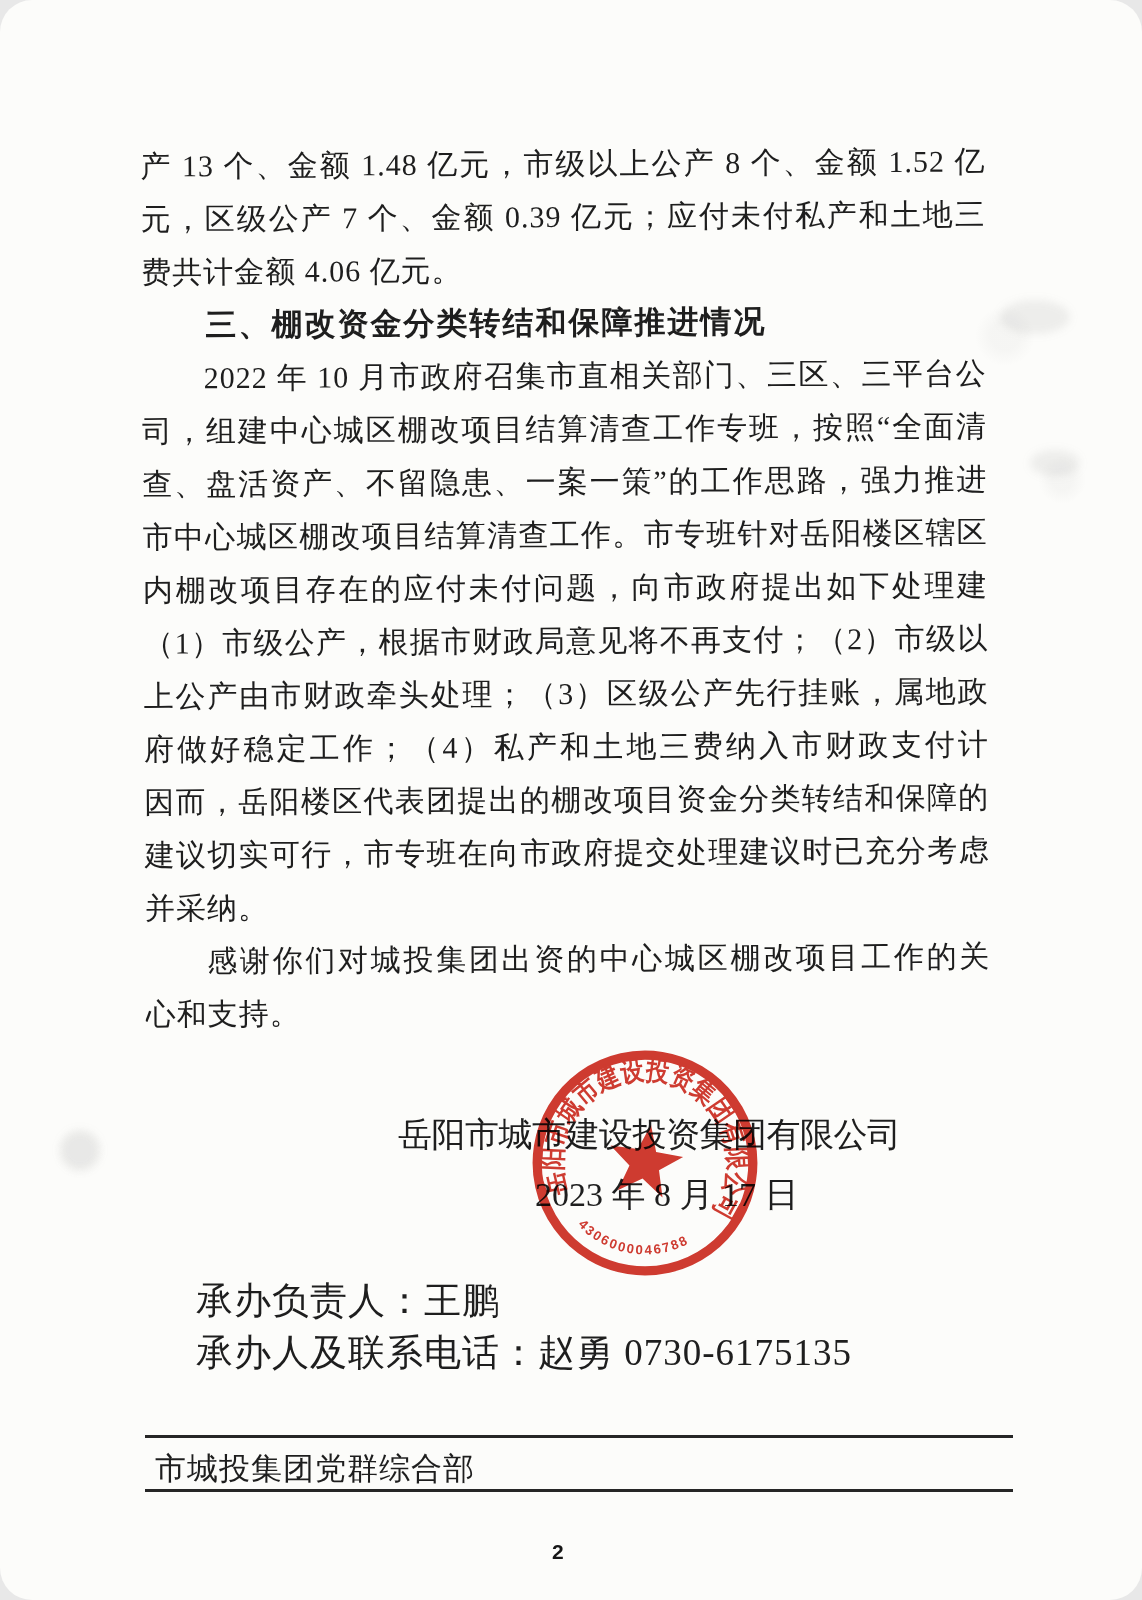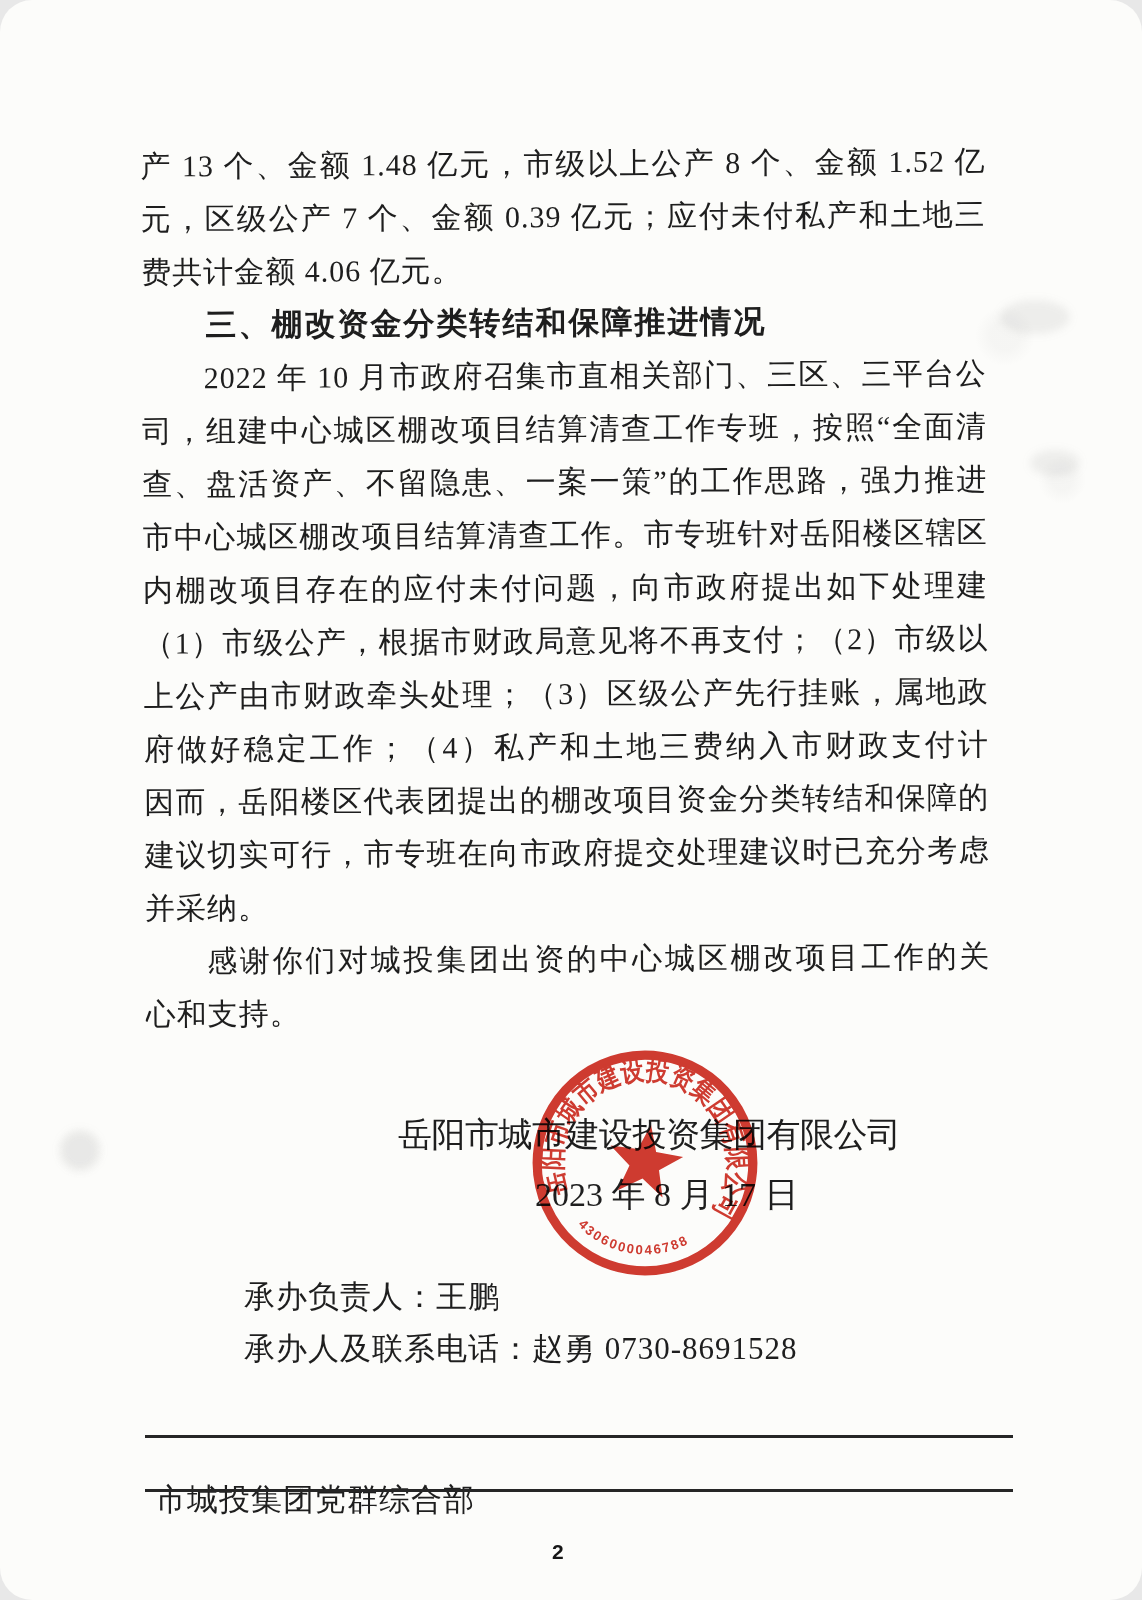--- a/index.html
+++ b/index.html
@@ -45,34 +45,34 @@
   }
   .seal{
     position:absolute; left:528px; top:1046px;
     width:234px; height:234px;
     transform:rotate(9deg);
     mix-blend-mode:multiply;
     opacity:0.92;
   }
   .contact{
     position:absolute; left:196px;
-    font-size:31px; letter-spacing:1px; white-space:nowrap;margin-left:48px;
+    font-size:37px; letter-spacing:1px; white-space:nowrap;
   }
   .contact.c1{top:1276px;}
   .contact.c2{top:1328px;}
   .rule{
     position:absolute; left:145px; width:868px; height:3px;
     background:#262626;
   }
   .rule.top{top:1435px;}
   .rule.bottom{top:1489px;}
   .footer-row{
     position:absolute; left:155px; top:1448px; width:835px;
     display:flex; justify-content:space-between;
-    font-size:31px; letter-spacing:1px;margin-top:31px;
+    font-size:31px; letter-spacing:1px;
   }
   .page-number{
     position:absolute; left:552px; top:1540px;
     font-size:21px; font-weight:bold;
     font-family:"Liberation Sans","DejaVu Sans",sans-serif;
     color:#161616;
   }
   .smudge{
     position:absolute; border-radius:50%;
     background:rgba(110,110,110,0.10); filter:blur(4px);
@@ -113,21 +113,21 @@
     <text font-size="27" fill="#cd2a1f" font-family="Liberation Sans, DejaVu Sans, sans-serif" font-weight="bold">
       <textPath href="#sealArc" startOffset="0" textLength="340" lengthAdjust="spacingAndGlyphs">岳阳市城市建设投资集团有限公司</textPath>
     </text>
     <text font-size="13" fill="#cd2a1f" letter-spacing="2" text-anchor="middle" font-family="Liberation Sans, DejaVu Sans, sans-serif" font-weight="bold">
       <textPath href="#sealNumArc" startOffset="50%">4306000046788</textPath>
     </text>
     <polygon fill="#cd2a1f" points="115,77 124.1,102.5 151.1,103.3 129.7,119.8 137.3,145.7 115,130.5 92.7,145.7 100.3,119.8 78.9,103.3 105.9,102.5"></polygon>
   </svg>
 
   <div class="contact c1">承办负责人：王鹏</div>
-  <div class="contact c2">承办人及联系电话：赵勇 0730-8691528</div>
+  <div class="contact c2">承办人及联系电话：赵勇 0730-6175135</div>
 
   <div class="rule top"></div>
   <div class="footer-row">
     <span>市城投集团党群综合部</span>
   </div>
   <div class="rule bottom"></div>
 
   <div class="page-number">2</div>
 
   <div class="smudge" style="left:1000px;top:300px;width:70px;height:34px;"></div>

